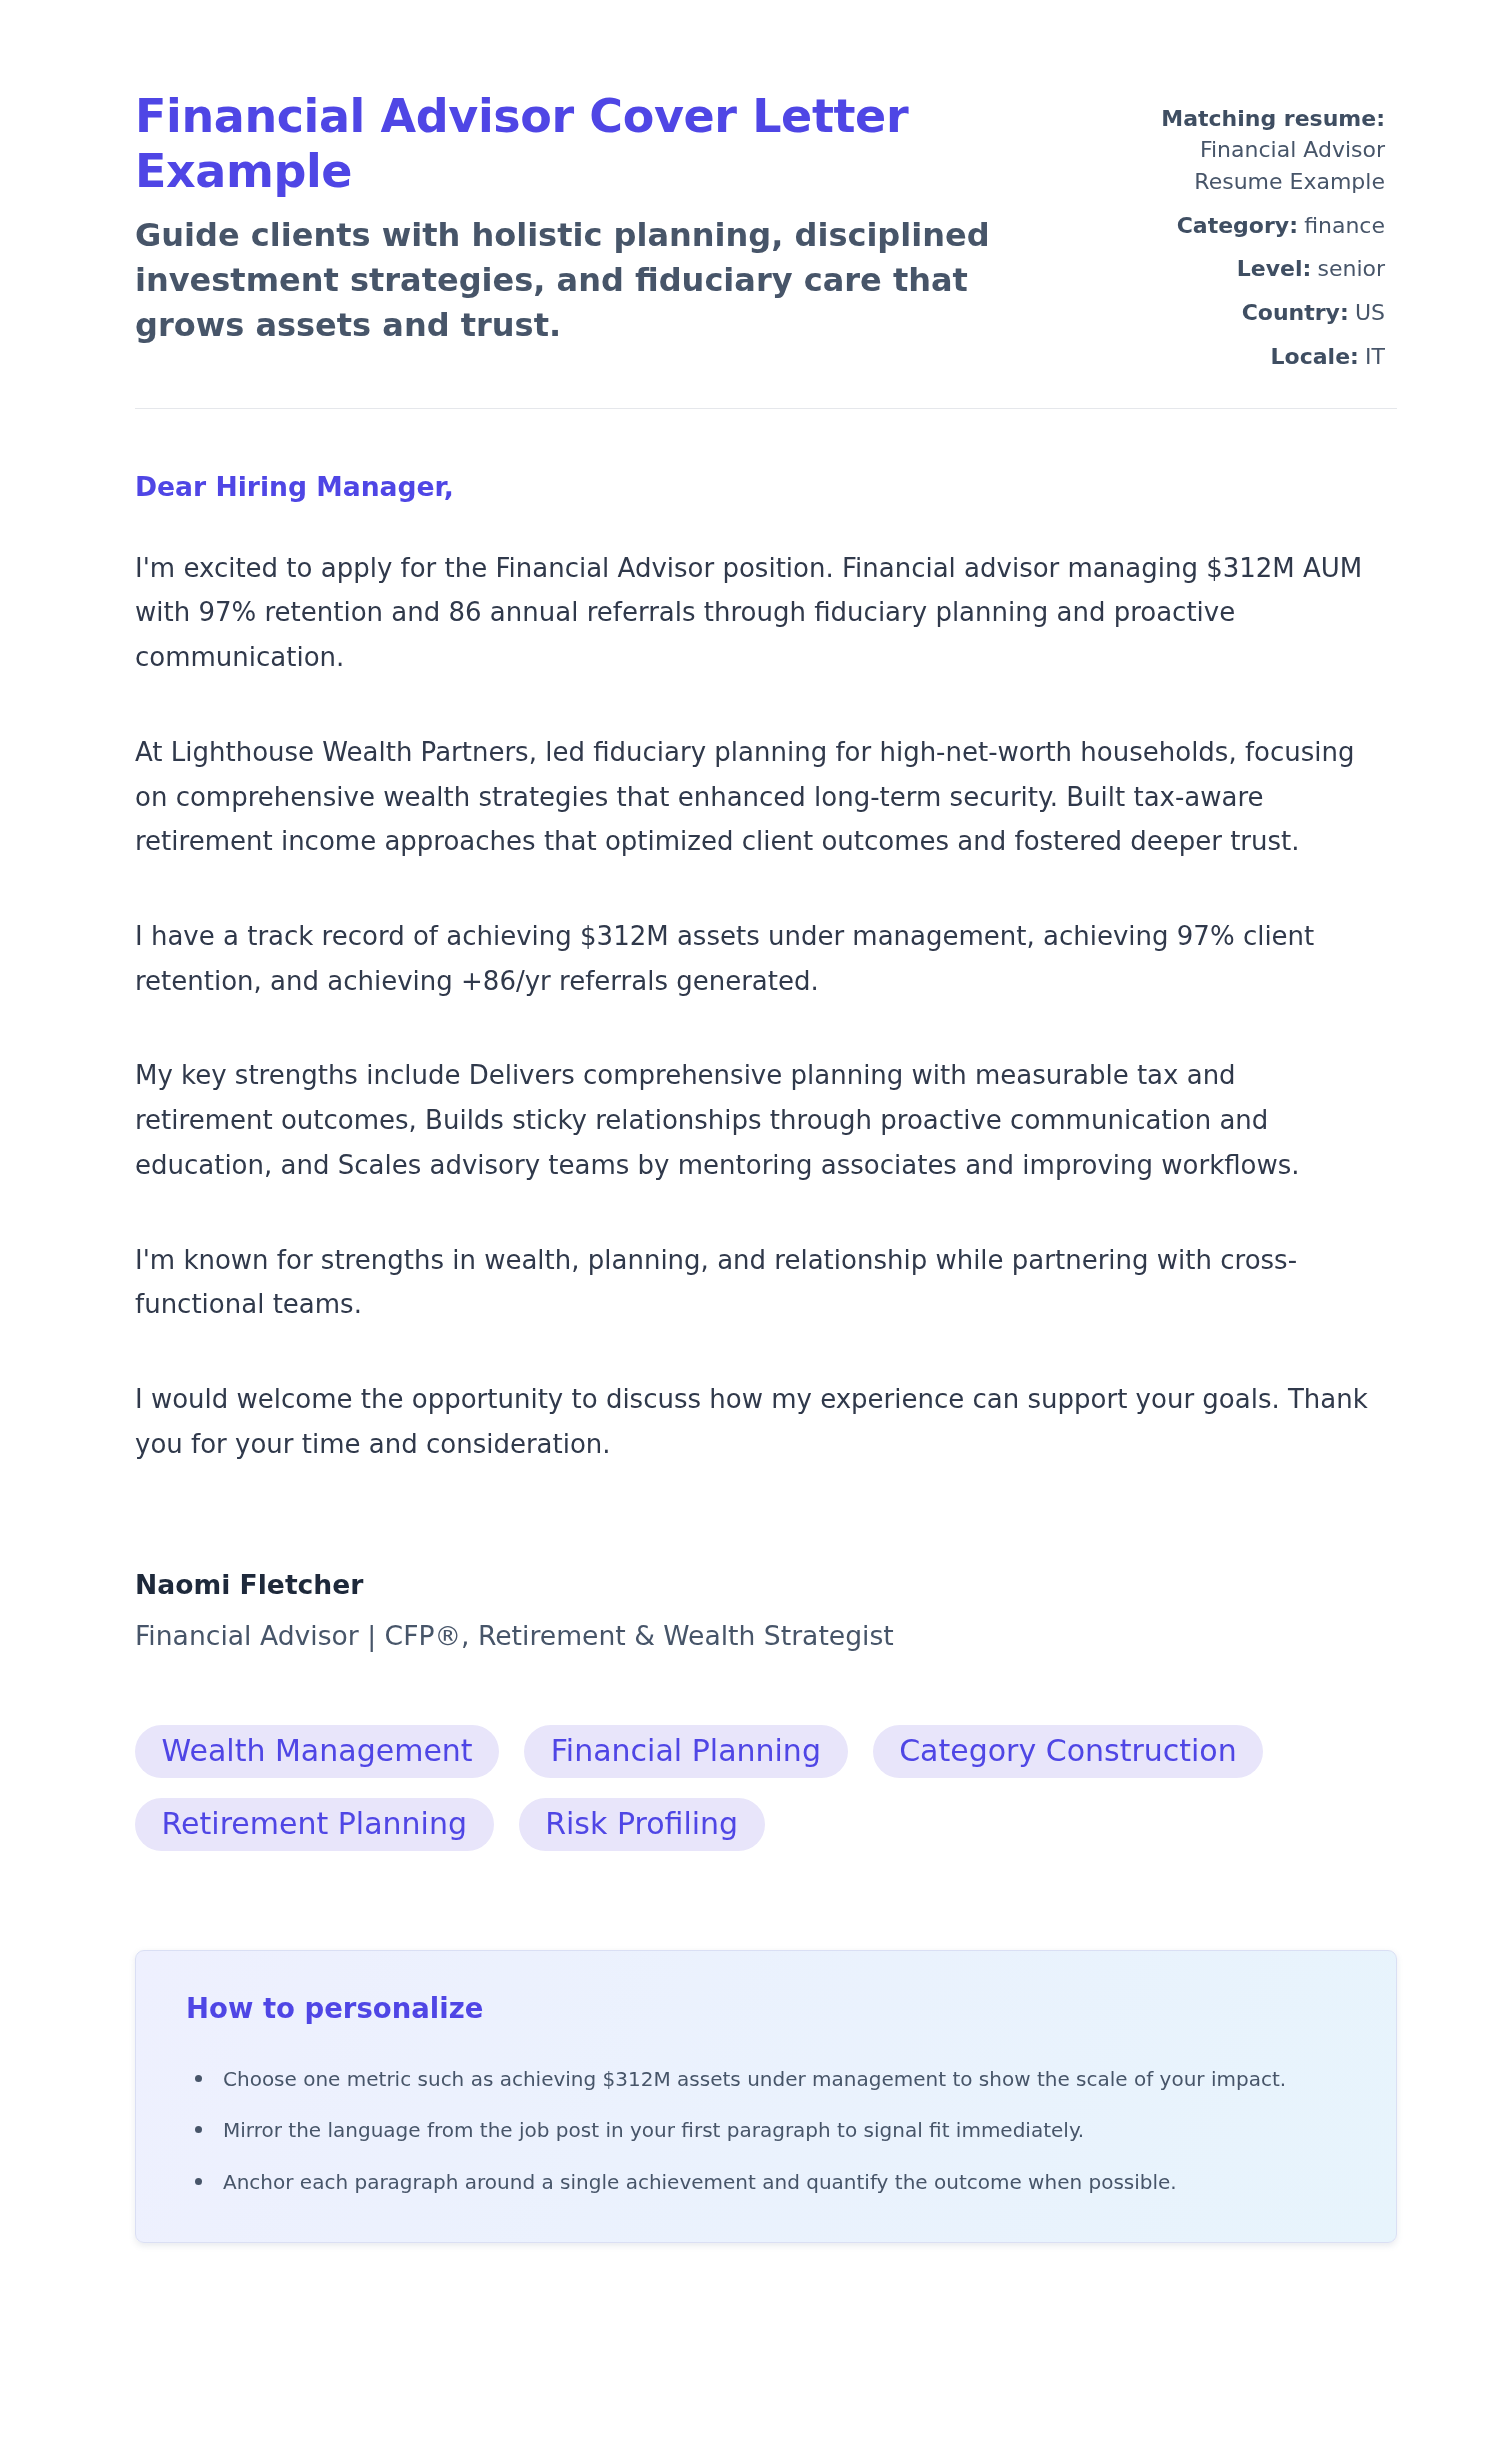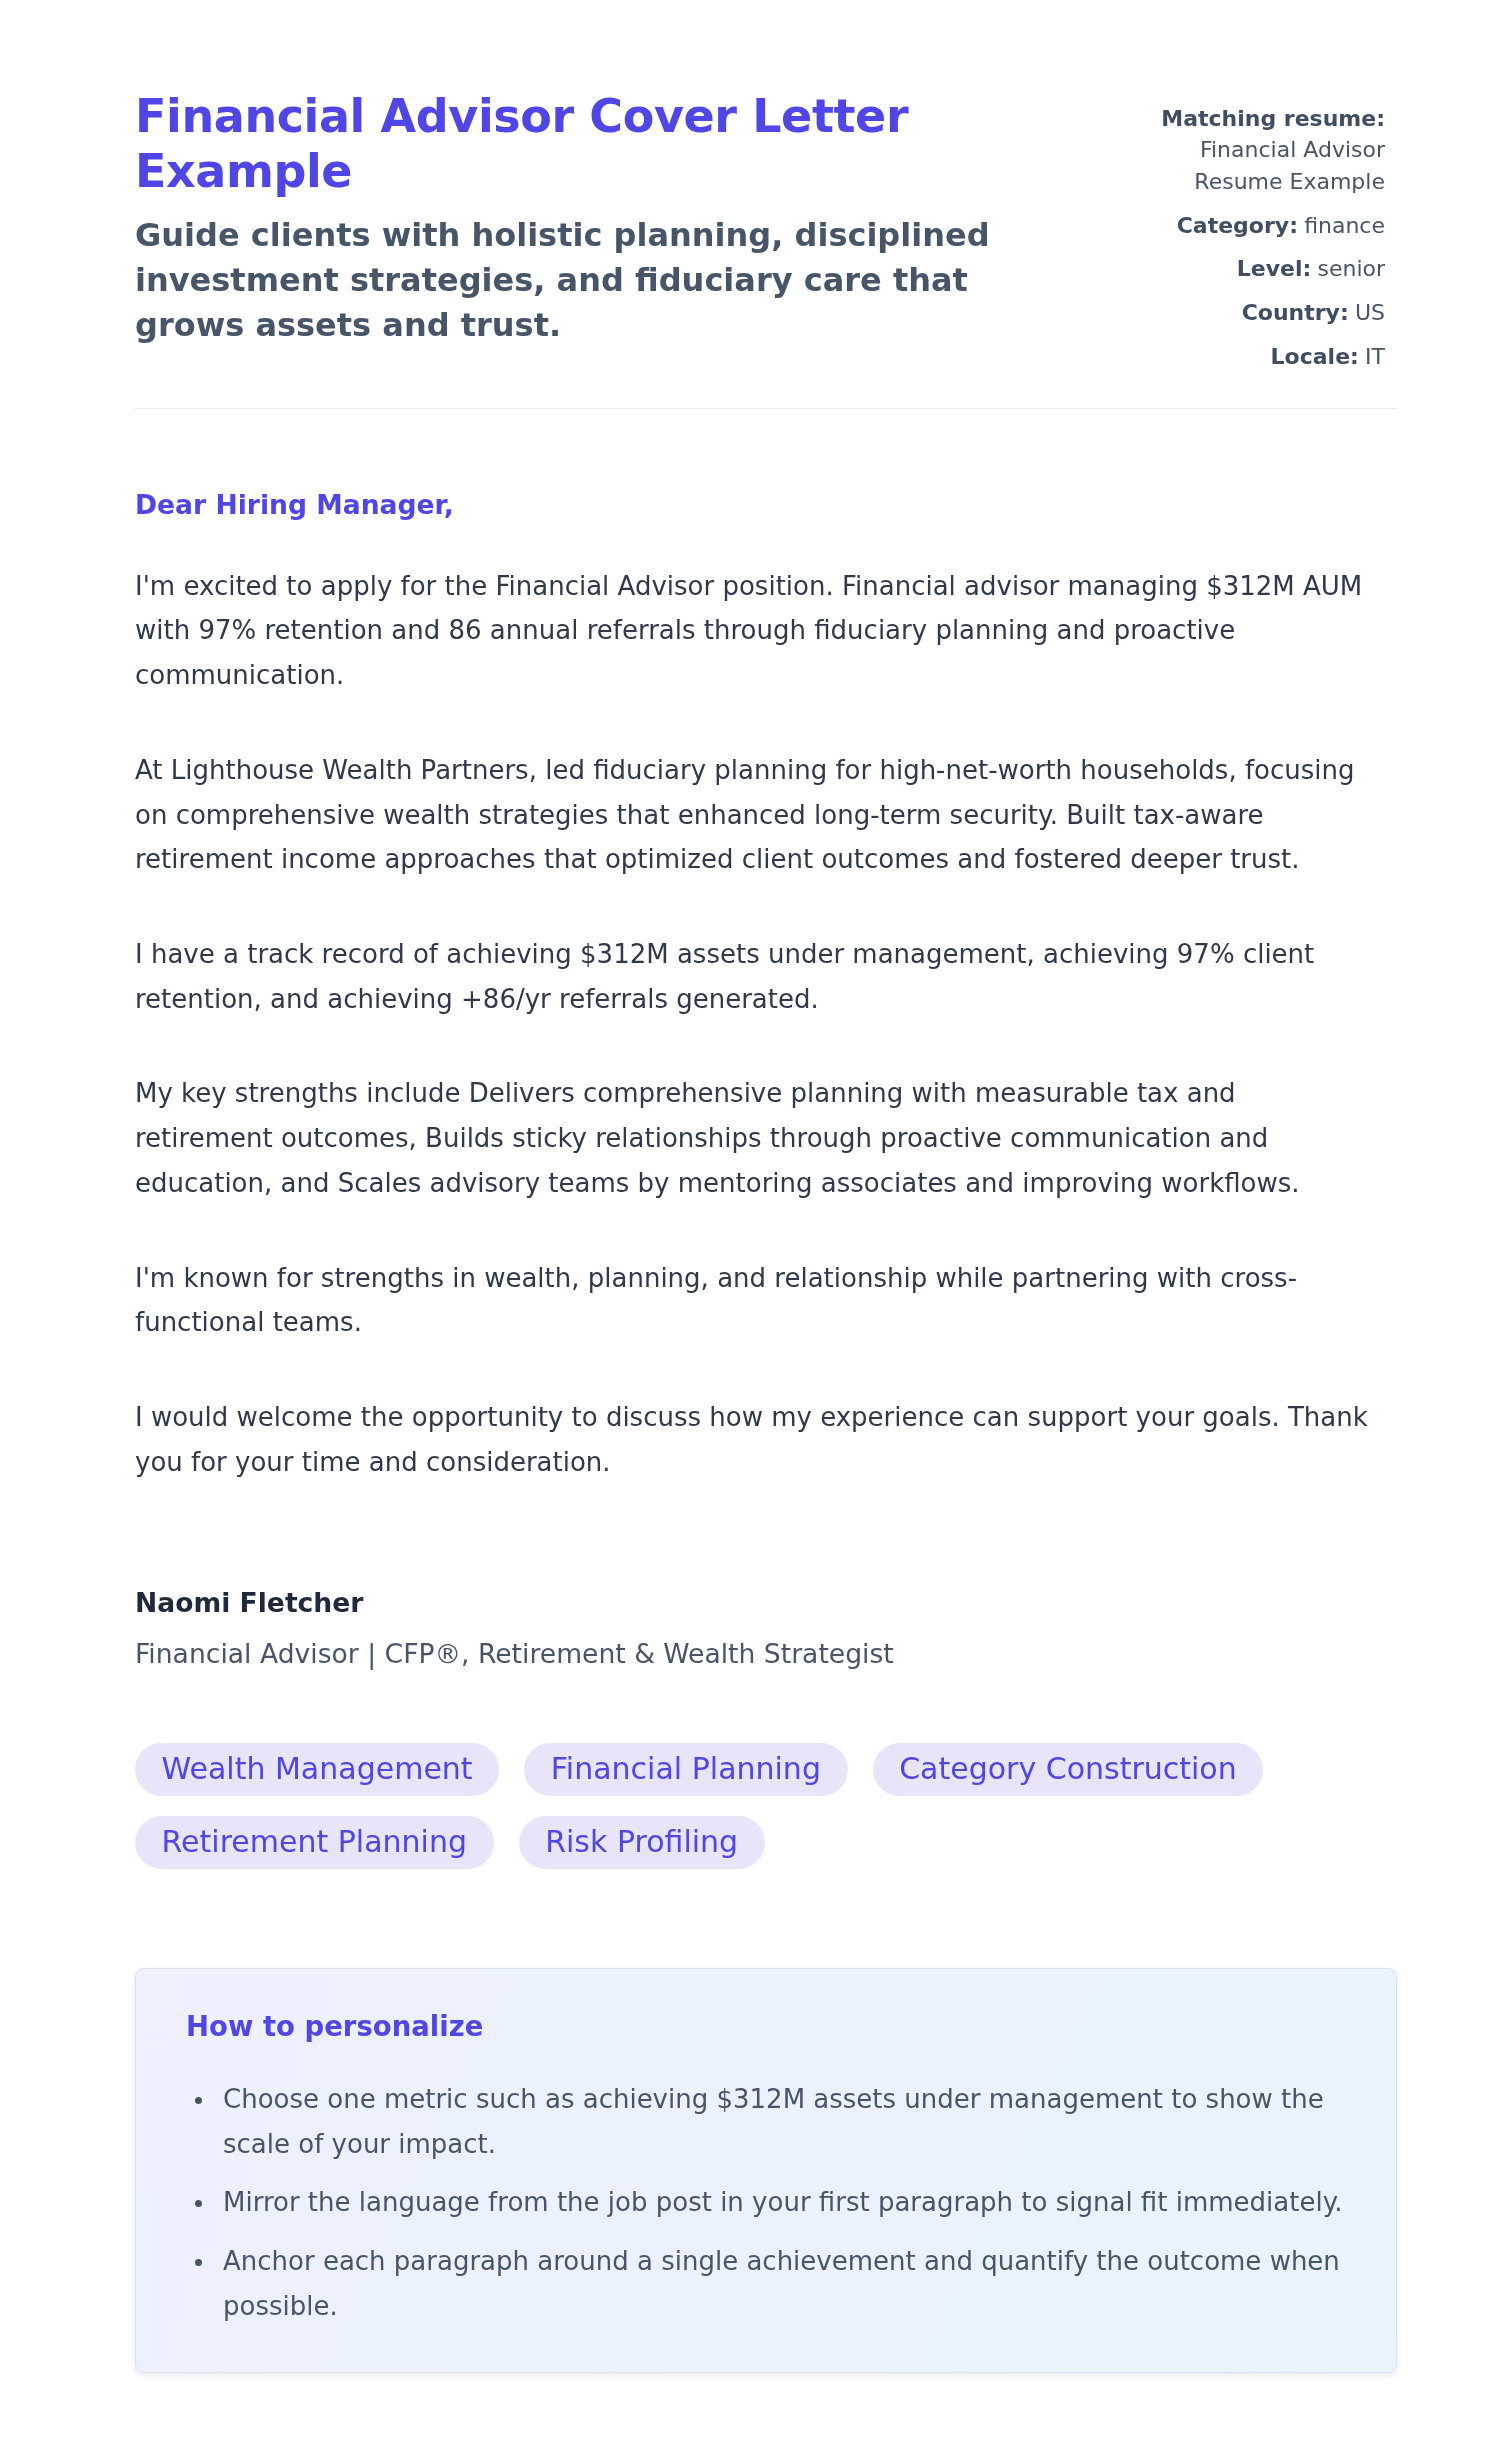--- a/index.html
+++ b/index.html
@@ -31,21 +31,21 @@
   .meta{
     width:297px;text-align:right;color:var(--muted);
     font-size:22px;line-height:1.44;padding-top:1.8px;
   }
   .meta-row{margin:12px;}
   .meta-label{font-weight:bold;color:#3F4E62;}
   .meta-value{margin-left:6.2px;}
   .meta-value.block{display:block;margin-left:0;}
   .divider{border:none;border-top:1.8px solid var(--divider);margin:23px 0 0 0;}
   
-  .letter{margin-top:77px;}
+  .letter{margin-top:59px;}
   .greeting{
     color:var(--accent);font-weight:bold;font-size:26.6px;line-height:1.4;
     margin:0 0 41px 0;
   }
   .para{
     color:var(--body-text);font-size:26px;line-height:1.72;
     margin:0 0 50px 0;max-width:1241px;
   }
   .signature{margin-top:99px;}
   .sig-name{color:var(--name);font-size:26.6px;font-weight:bold;line-height:1.4;margin:0;}
@@ -64,21 +64,21 @@
     border:0.9px solid #DADFF4;
     box-shadow:0 2.7px 6.2px rgba(100,116,139,0.14);
     padding:39px 50px 43px 50px;
   }
   .personalize-heading{
     color:var(--accent);font-size:27.5px;font-weight:bold;line-height:1.35;
     margin:0 0 32px 0;
   }
   .personalize-list{margin:0;padding:0 0 0 30px;list-style:disc;}
   .personalize-list li{
-    color:var(--muted);font-size:26px;line-height:1.72;
+    color:var(--muted);font-size:20px;line-height:1.72;
     margin:0 0 14px 0;padding-left:7px;max-width:1135px;
   }
   .personalize-list li::marker{color:var(--muted);font-size:23px;}
   .personalize-list li:last-child{margin-bottom:0;}
 </style>
 </head>
 <body>
 
 <div class="page">
 

